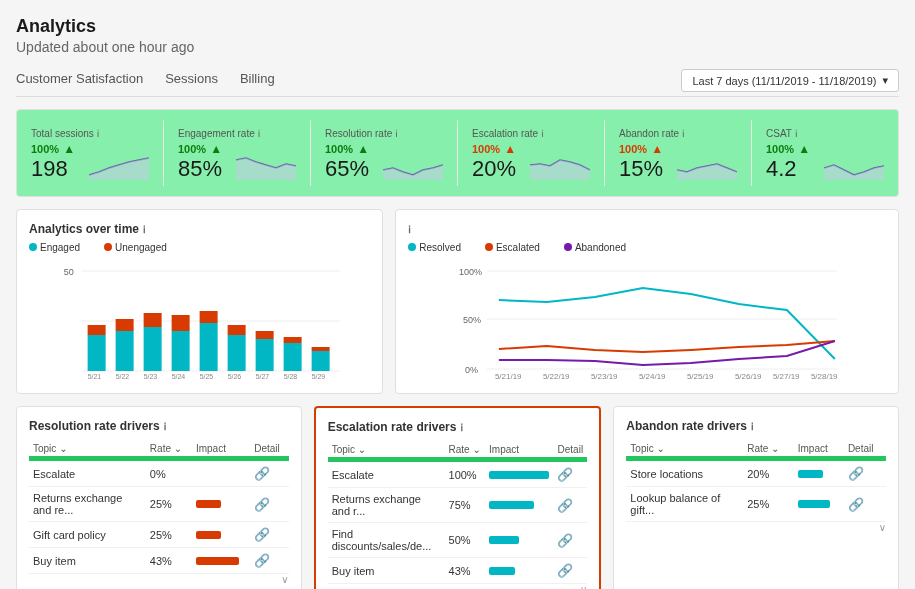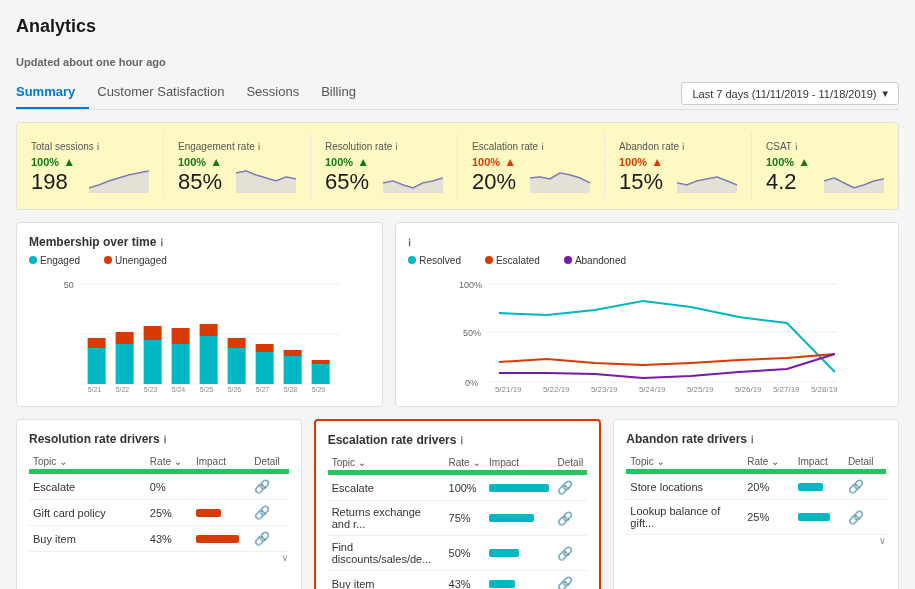--- a/index.html
+++ b/index.html
@@ -1,28 +1,28 @@
 <!DOCTYPE html>
 <html><head>
   <meta charset="utf-8">
   <style>
     * { box-sizing: border-box; margin: 0; padding: 0; }
     body { font-family: 'Segoe UI', Arial, sans-serif; background: #f5f5f5; font-size: 12px; color: #333; }
     .page { padding: 16px; max-width: 915px; margin: 0 auto; background: #f5f5f5; }
     .page-title { font-size: 18px; font-weight: 600; color: #1a1a1a; }
-    .page-subtitle { font-size: 11px; color: #666; margin-top: 19px; margin-bottom: 10px; font-weight: bold; }
+    .page-subtitle { font-size: 14px; color: #666; margin-top: 2px; margin-bottom: 10px; }
 
     
     .tabs { display: flex; align-items: center; border-bottom: 1px solid #ddd; margin-bottom: 12px; gap: 0; }
     .tab { padding: 6px 14px 8px 0; font-size: 13px; cursor: pointer; color: #555; border-bottom: 2px solid transparent; margin-right: 8px; }
     .tab.active { color: #0078d4; border-bottom: 2px solid #0078d4; font-weight: 600; }
     .date-filter { margin-left: auto; border: 1px solid #ccc; padding: 4px 10px; border-radius: 3px; font-size: 11px; cursor: pointer; background: white; display: flex; align-items: center; gap: 6px; }
 
     
-    .kpi-row { display: flex; background: #fef9c3; border: 1px solid #e0e0e0; border-radius: 4px; margin-bottom: 12px; padding: 10px 0; }
+    .kpi-row { display: flex; background: #86efac; border: 1px solid #e0e0e0; border-radius: 4px; margin-bottom: 12px; padding: 10px 0; }
     .kpi-item { flex: 1; padding: 6px 14px; border-right: 1px solid #e8e8e8; display: flex; flex-direction: column; }
     .kpi-item:last-child { border-right: none; }
     .kpi-label { font-size: 10px; color: #555; display: flex; align-items: center; gap: 3px; margin-bottom: 2px; }
     .kpi-value-row { display: flex; align-items: flex-end; gap: 8px; }
     .kpi-value { font-size: 22px; font-weight: 300; color: #1a1a1a; line-height: 1; }
     .kpi-badge { font-size: 11px; font-weight: 600; display: flex; align-items: center; gap: 2px; }
     .badge-up { color: #107c10; }
     .badge-down { color: #d83b01; }
     .mini-chart { width: 60px; height: 30px; margin-left: auto; }
 
@@ -57,21 +57,20 @@
   </style>
 </head>
 <body>
 
 <div class="page">
 
   <div class="page-title">Analytics</div>
   <div class="page-subtitle">Updated about one hour ago</div>
 
   <div class="tabs">
-    <div class="tab active">Summary</div>
     <div class="tab">Customer Satisfaction</div>
     <div class="tab">Sessions</div>
     <div class="tab">Billing</div>
     <div class="date-filter">
       <span>Last 7 days (11/11/2019 - 11/18/2019)</span>
       <span>▾</span>
     </div>
   </div>
 
   <div class="kpi-row">
@@ -194,21 +193,21 @@
           <polygon points="0,18 10,15 20,20 30,25 40,22 50,18 60,16 60,30 0,30" fill="#c7c9e8" opacity="0.5"></polygon>
         </svg>
       </div>
     </div>
   </div>
 
   <div class="charts-row">
 
     <div class="chart-card" style="flex:1;">
       <div class="chart-title">
-        <span>Membership over time</span>
+        <span>Analytics over time</span>
         <span class="info-icon">ℹ</span>
       </div>
       <div class="chart-legend">
         <span>
           <span class="legend-dot" style="background:#00b7c3;"></span>Engaged
         </span>
         <span>
           <span class="legend-dot" style="background:#d83b01;"></span>Unengaged
         </span>
       </div>
@@ -314,20 +313,28 @@
         <tbody>
           <tr>
             <td>Escalate</td>
             <td>0%</td>
             <td>
                 <div class="rate-bar bar-orange" style="width:0px;height:8px;"></div>
               </td>
             <td><span class="detail-icon">🔗</span></td>
           </tr>
           <tr>
+            <td>Returns exchange and re...</td>
+            <td>25%</td>
+            <td>
+                <div class="rate-bar bar-orange" style="width:25px;height:8px;"></div>
+              </td>
+            <td><span class="detail-icon">🔗</span></td>
+          </tr>
+          <tr>
             <td>Gift card policy</td>
             <td>25%</td>
             <td>
                 <div class="rate-bar bar-orange" style="width:25px;height:8px;"></div>
               </td>
             <td><span class="detail-icon">🔗</span></td>
           </tr>
           <tr>
             <td>Buy item</td>
             <td>43%</td>

